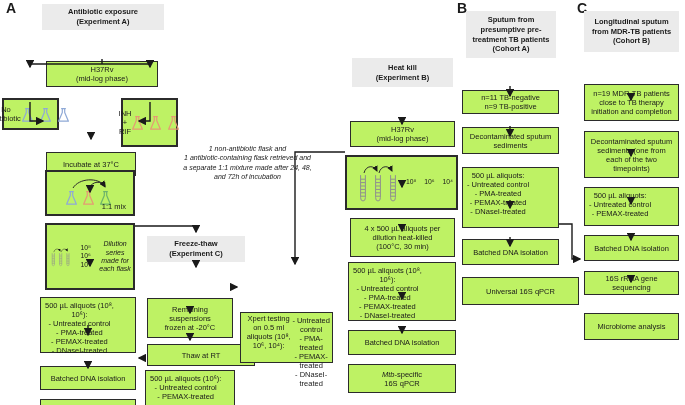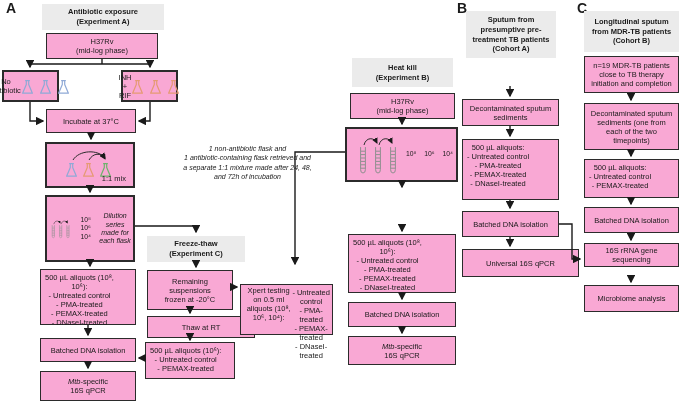--- a/index.html
+++ b/index.html
@@ -2,23 +2,23 @@
 <html style="--header_bg: #ebebeb; --line: #1a1a1a; --flask_blue: #8fa9d6; --flask_orange: #e59a73; --flask_green: #6db36b; --tube_gray: #8f8f8f;"><head>
 <meta charset="utf-8">
 <style>
   html,body { margin:0; padding:0; background:#fff; }
   #canvas {
     position:relative; width:685px; height:405px; background:#ffffff;
     font-family:"Liberation Sans", sans-serif; color:#1a1a1a; overflow:hidden;
   }
   .plabel { position:absolute; font-weight:bold; font-size:14px; line-height:1; }
   .box {
-    position:absolute; box-sizing:border-box; background:#f9a8d4;
+    position:absolute; box-sizing:border-box; background:#bef264;
     border:1.4px solid #2b2b2b; display:flex; align-items:center; justify-content:center;
-    text-align:center; font-size:7.5px; line-height:1.2;
+    text-align:center; font-size:7.5px; line-height:1.2;margin-top:28px;
   }
   .box.thick { border-width:2px; }
   .box.col { flex-direction:row; }
   .box.list { align-items:flex-start; justify-content:flex-start; text-align:left; padding:3px 2px 14px 4px; }
   .hdr {
     position:absolute; box-sizing:border-box; background:var(--header_bg,#ebebeb);
     display:flex; align-items:center; justify-content:center; text-align:center;
     font-weight:bold; font-size:7.5px; line-height:1.3;
   }
   .t { white-space:pre-line;text-align:center; }
@@ -70,36 +70,36 @@
         </svg>
         <svg class="flask blue" width="13" height="14" viewBox="0 0 13 14">
           <path d="M4.6 0.6 H8.4 M5.3 0.6 V4.4 L1.6 13.2 H11.4 L7.7 4.4 V0.6"></path>
         </svg>
         <svg class="flask blue" width="13" height="14" viewBox="0 0 13 14">
           <path d="M4.6 0.6 H8.4 M5.3 0.6 V4.4 L1.6 13.2 H11.4 L7.7 4.4 V0.6"></path>
         </svg>
       </span>
     </div>
 
-  <div class="box thick col" style="left:121px;top:70px;width:57px;height:32px">
+  <div class="box thick col" style="left:121px;top:70px;width:57px;height:49px">
       <span class="t">INH + RIF</span>
       <span class="flaskrow">
         <svg class="flask orange" width="13" height="14" viewBox="0 0 13 14">
           <path d="M4.6 0.6 H8.4 M5.3 0.6 V4.4 L1.6 13.2 H11.4 L7.7 4.4 V0.6"></path>
         </svg>
         <svg class="flask orange" width="13" height="14" viewBox="0 0 13 14">
           <path d="M4.6 0.6 H8.4 M5.3 0.6 V4.4 L1.6 13.2 H11.4 L7.7 4.4 V0.6"></path>
         </svg>
         <svg class="flask orange" width="13" height="14" viewBox="0 0 13 14">
           <path d="M4.6 0.6 H8.4 M5.3 0.6 V4.4 L1.6 13.2 H11.4 L7.7 4.4 V0.6"></path>
         </svg>
       </span>
     </div>
 
-  <div class="box" style="left:46px;top:109px;width:90px;height:24px">
+  <div class="box" style="left:46px;top:124px;width:90px;height:24px">
       <span class="t">Incubate at 37°C</span>
     </div>
 
   <div class="box thick" style="left:45px;top:142px;width:90px;height:46px">
       <svg width="56" height="34" viewBox="0 0 56 34" style="margin-bottom:8px">
         <path class="arc" d="M11 16 C17 6 36 5 43 14" marker-end="url(#ah)"></path>
         <path class="arc" d="M27 16 C31 9 39 8 43 15" marker-end="url(#ah)"></path>
         <g class="flask blue" transform="translate(3,19)">
           <path d="M4.6 0.6 H8.4 M5.3 0.6 V4.4 L1.6 13.2 H11.4 L7.7 4.4 V0.6"></path>
         </g>
@@ -198,20 +198,25 @@
         <g transform="translate(23,12)">
           <path class="tubeline" d="M2.6 0.5 L2.6 22.5 Q2.6 26 5 26 Q7.4 26 7.4 22.5 L7.4 0.5 M3.4 4.2 H6.6 M3.4 7.6 H6.6 M3.4 11 H6.6 M3.4 14.4 H6.6 M3.4 17.8 H6.6 M3.4 21.2 H6.6"></path>
         </g>
         <g transform="translate(38,12)">
           <path class="tubeline" d="M2.6 0.5 L2.6 22.5 Q2.6 26 5 26 Q7.4 26 7.4 22.5 L7.4 0.5 M3.4 4.2 H6.6 M3.4 7.6 H6.6 M3.4 11 H6.6 M3.4 14.4 H6.6 M3.4 17.8 H6.6 M3.4 21.2 H6.6"></path>
         </g>
       </svg>
       <span class="dlabels">10⁸ 10⁶ 10⁴</span>
     </div>
 
+  <div class="box" style="left:350px;top:190px;width:105px;height:39px">
+      <span class="t">4 x 500 µL aliquots per
+dilution heat-killed
+(100°C, 30 min)</span>
+    </div>
   <div class="box list" style="left:348px;top:234px;width:108px;height:59px">
       <span class="t">500 µL aliquots (10⁸,
 10⁶):
 -  Untreated control
 -  PMA-treated
 -  PEMAX-treated
 -  DNaseI-treated</span>
     </div>
   <div class="box" style="left:348px;top:302px;width:108px;height:25px">
       <span class="t">Batched DNA isolation</span>
@@ -219,20 +224,24 @@
   <div class="box" style="left:348px;top:336px;width:108px;height:29px">
       <span><i>Mtb</i><span>-specific</span><br><span>16S qPCR</span></span>
     </div>
 
   <div class="hdr" style="left:466px;top:11px;width:90px;height:47px">
       <span class="t">Sputum from
 presumptive pre-
 treatment TB patients
 (Cohort A)</span>
     </div>
+  <div class="box" style="left:462px;top:62px;width:97px;height:24px">
+      <span class="t">n=11 TB-negative
+n=9 TB-positive</span>
+    </div>
   <div class="box" style="left:462px;top:99px;width:97px;height:27px">
       <span class="t">Decontaminated sputum
 sediments</span>
     </div>
   <div class="box list" style="left:462px;top:139px;width:97px;height:61px">
       <span class="t">500 µL aliquots:
 -  Untreated control
 -  PMA-treated
 -  PEMAX-treated
 -  DNaseI-treated</span>

